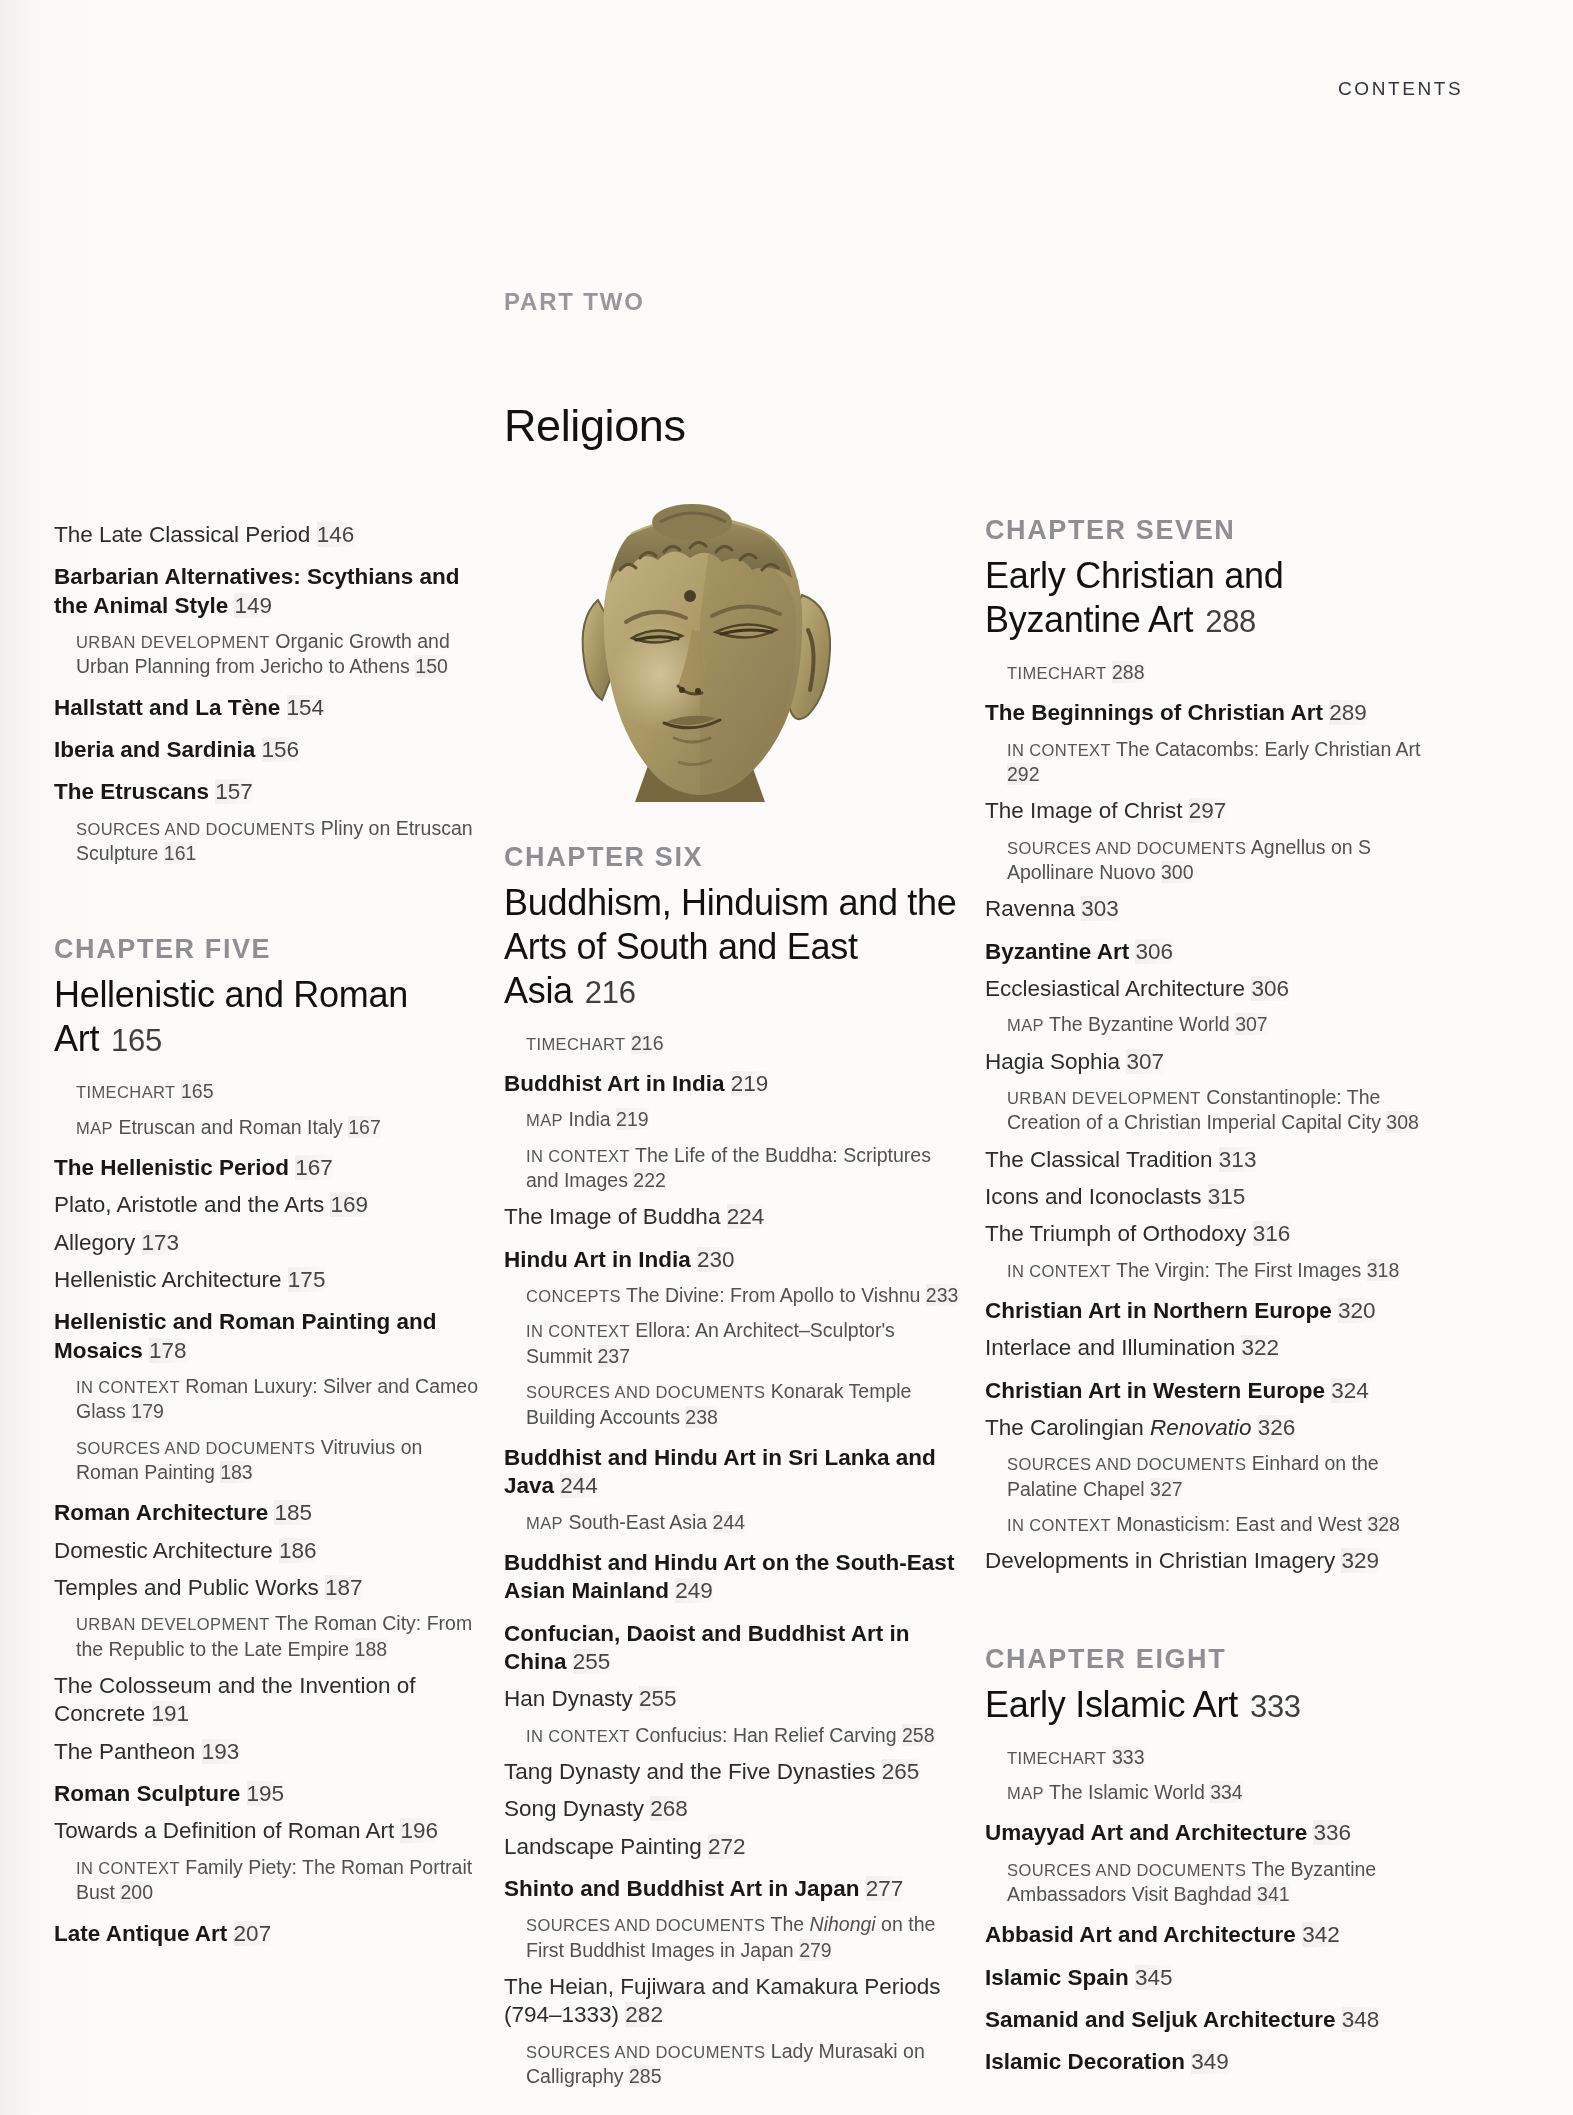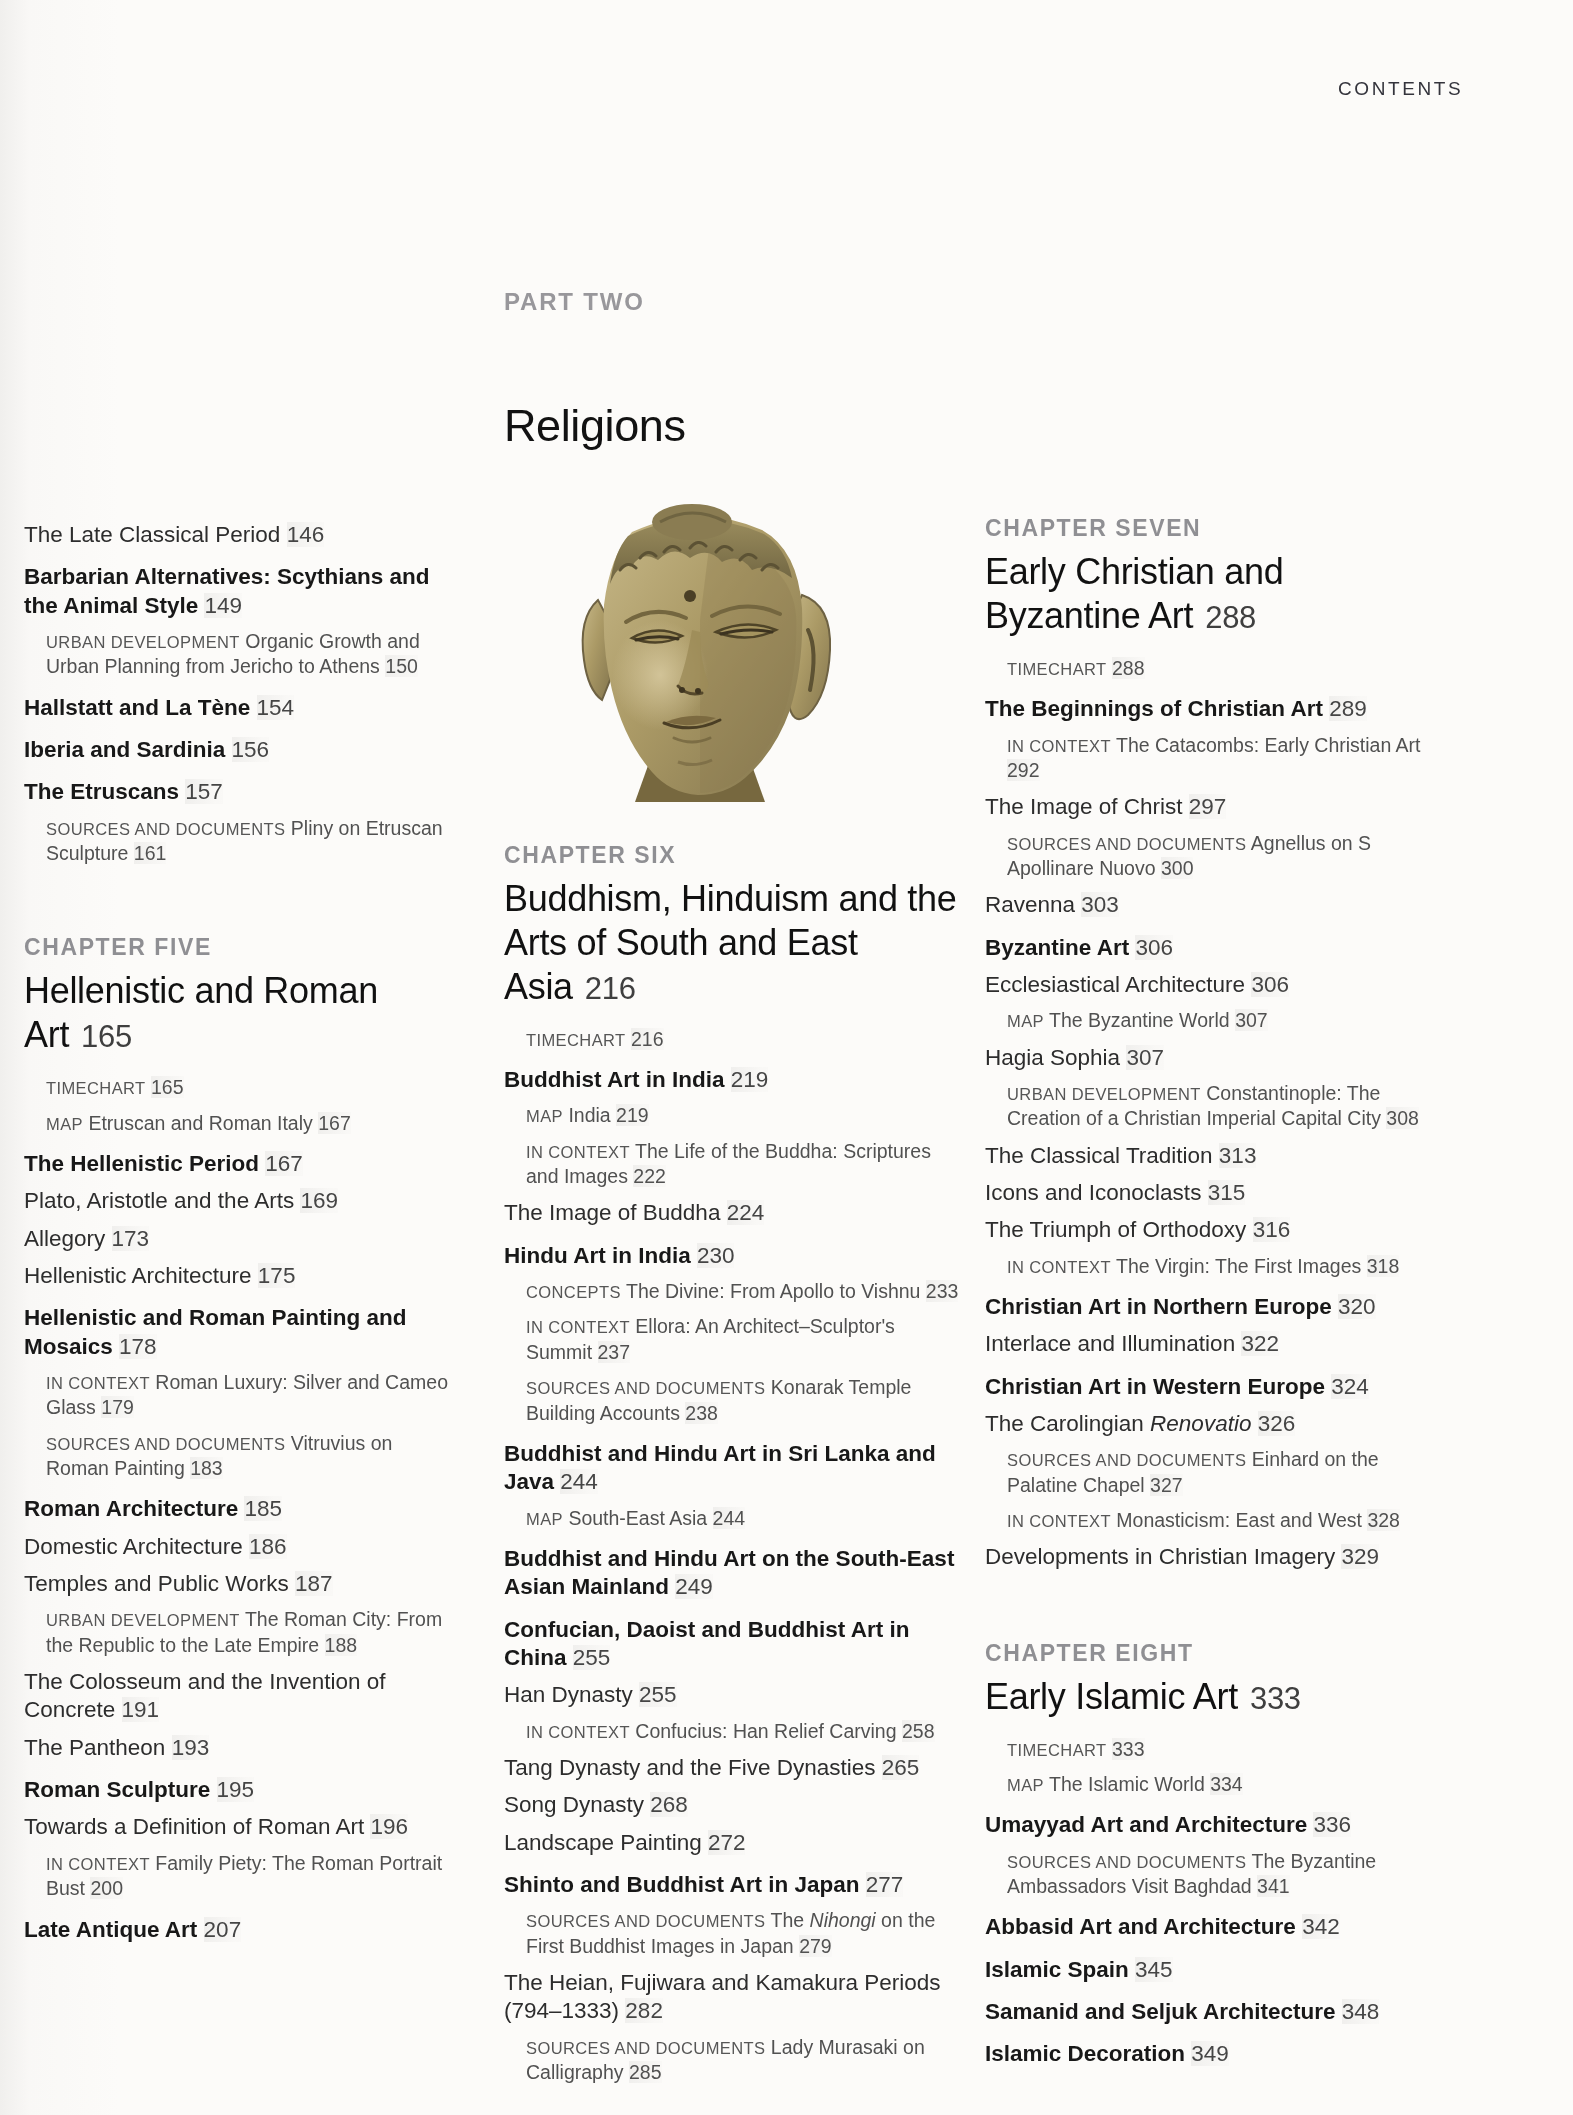--- a/index.html
+++ b/index.html
@@ -19,41 +19,41 @@
   .part-kicker{
     font-weight:700;font-size:24px;letter-spacing:1.8px;color:#98979b;
     margin-bottom:18px;
   }
   .part-title{
     font-size:45px;line-height:1.36;color:#121212;letter-spacing:-0.4px;
     font-weight:400;
   }
   .buddha-fig{position:absolute;left:540px;top:500px;width:320px;height:302px;margin:0;}
   .col{position:absolute;}
-  .col-left{left:24px;top:512px;width:436px;}
+  .col-left{left:54px;top:512px;width:436px;}
   .col-mid{left:504px;top:842px;width:456px;}
   .col-right{left:985px;top:515px;width:460px;}
 
   .entry{font-size:22.5px;line-height:1.26;color:#2d2d2d;margin:9px 0;font-weight:400;}
   .entry.bold{font-weight:700;color:#181818;margin-top:14px;}
   .entry .page{font-weight:400;color:#454545;}
   .entry i{font-style:italic;}
 
   .sub{
     font-size:19.5px;line-height:1.3;color:#515151;
     padding-left:22px;margin:1px 0 10px 0;font-weight:400;
   }
   .sub .sub-label{font-size:16.5px;letter-spacing:0.4px;color:#565656;}
   .sub .page{color:#515151;margin-top:8px;}
   .sub i{font-style:italic;}
 
   .chapter{margin-top:68px;margin-bottom:18px;}
   .col > .chapter:first-child{margin-top:0;}
   .chapter .kicker{
-    font-weight:700;font-size:23px;letter-spacing:1.6px;color:#8f8f93;
+    font-weight:700;font-size:27px;letter-spacing:1.6px;color:#8f8f93;
     margin-bottom:8px;
   }
   .chapter .ch-title{
     font-size:36px;line-height:1.22;color:#111;letter-spacing:-0.3px;font-weight:400;
   }
   .chapter .ch-page{margin-left:12px;font-size:31px;color:#3f3f3f;}
 </style>
 </head>
 <body>
 

